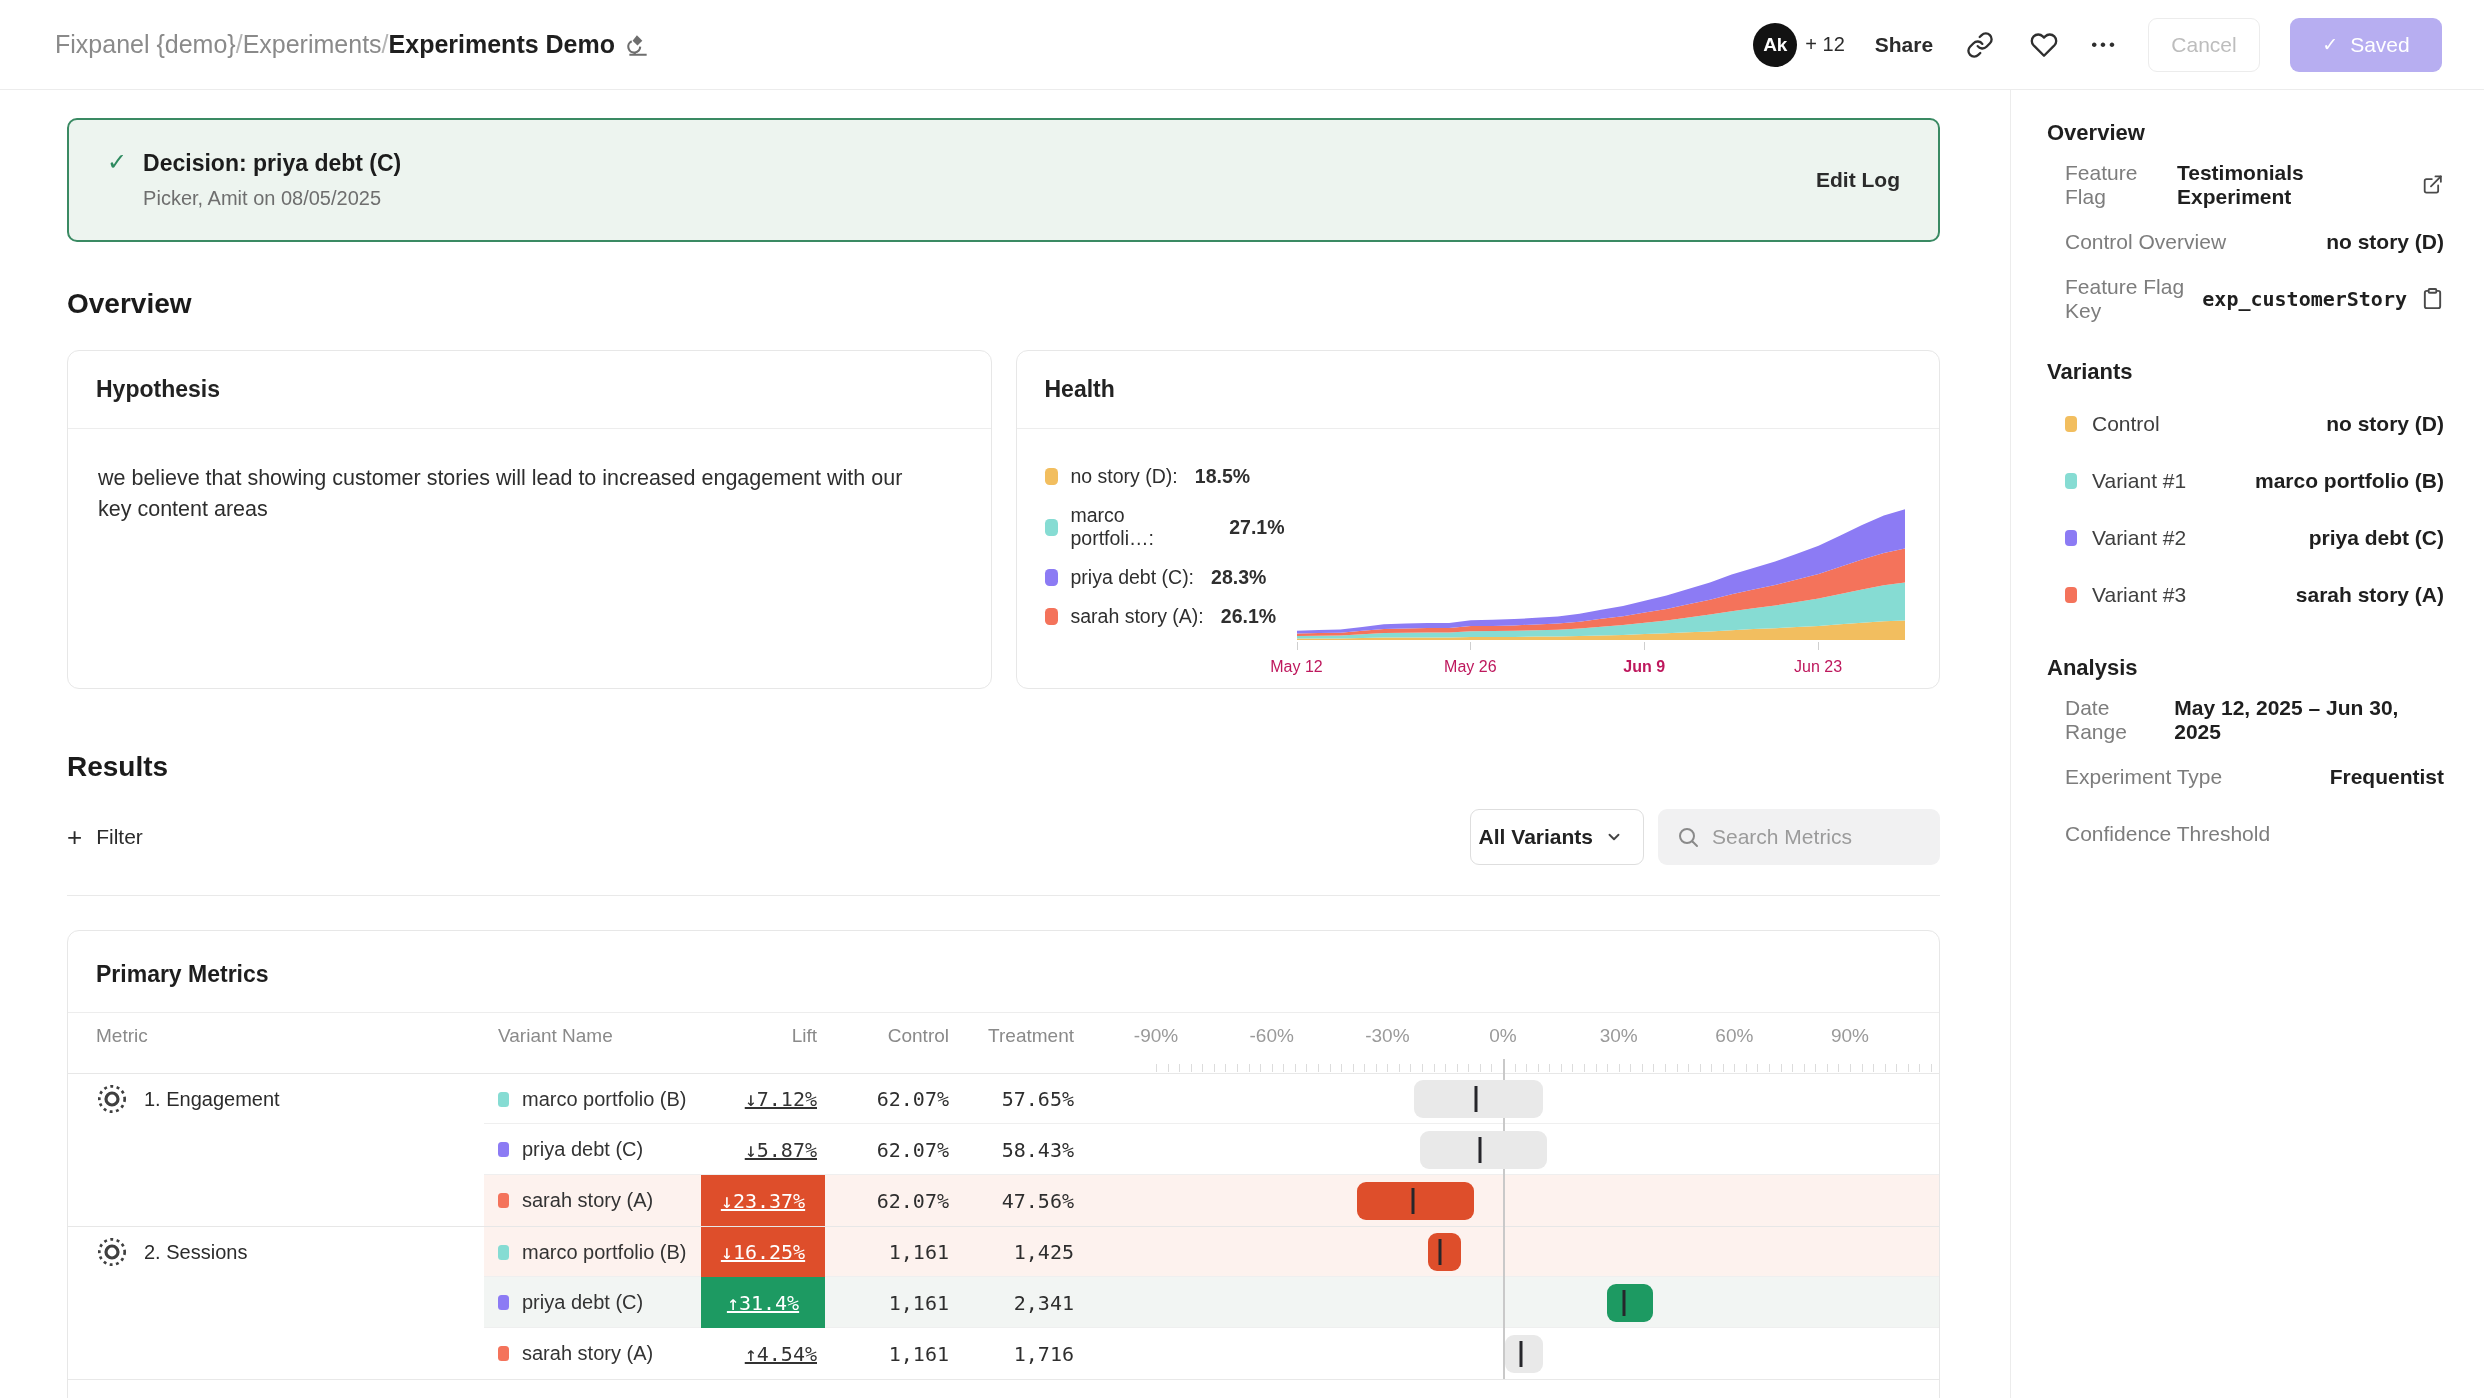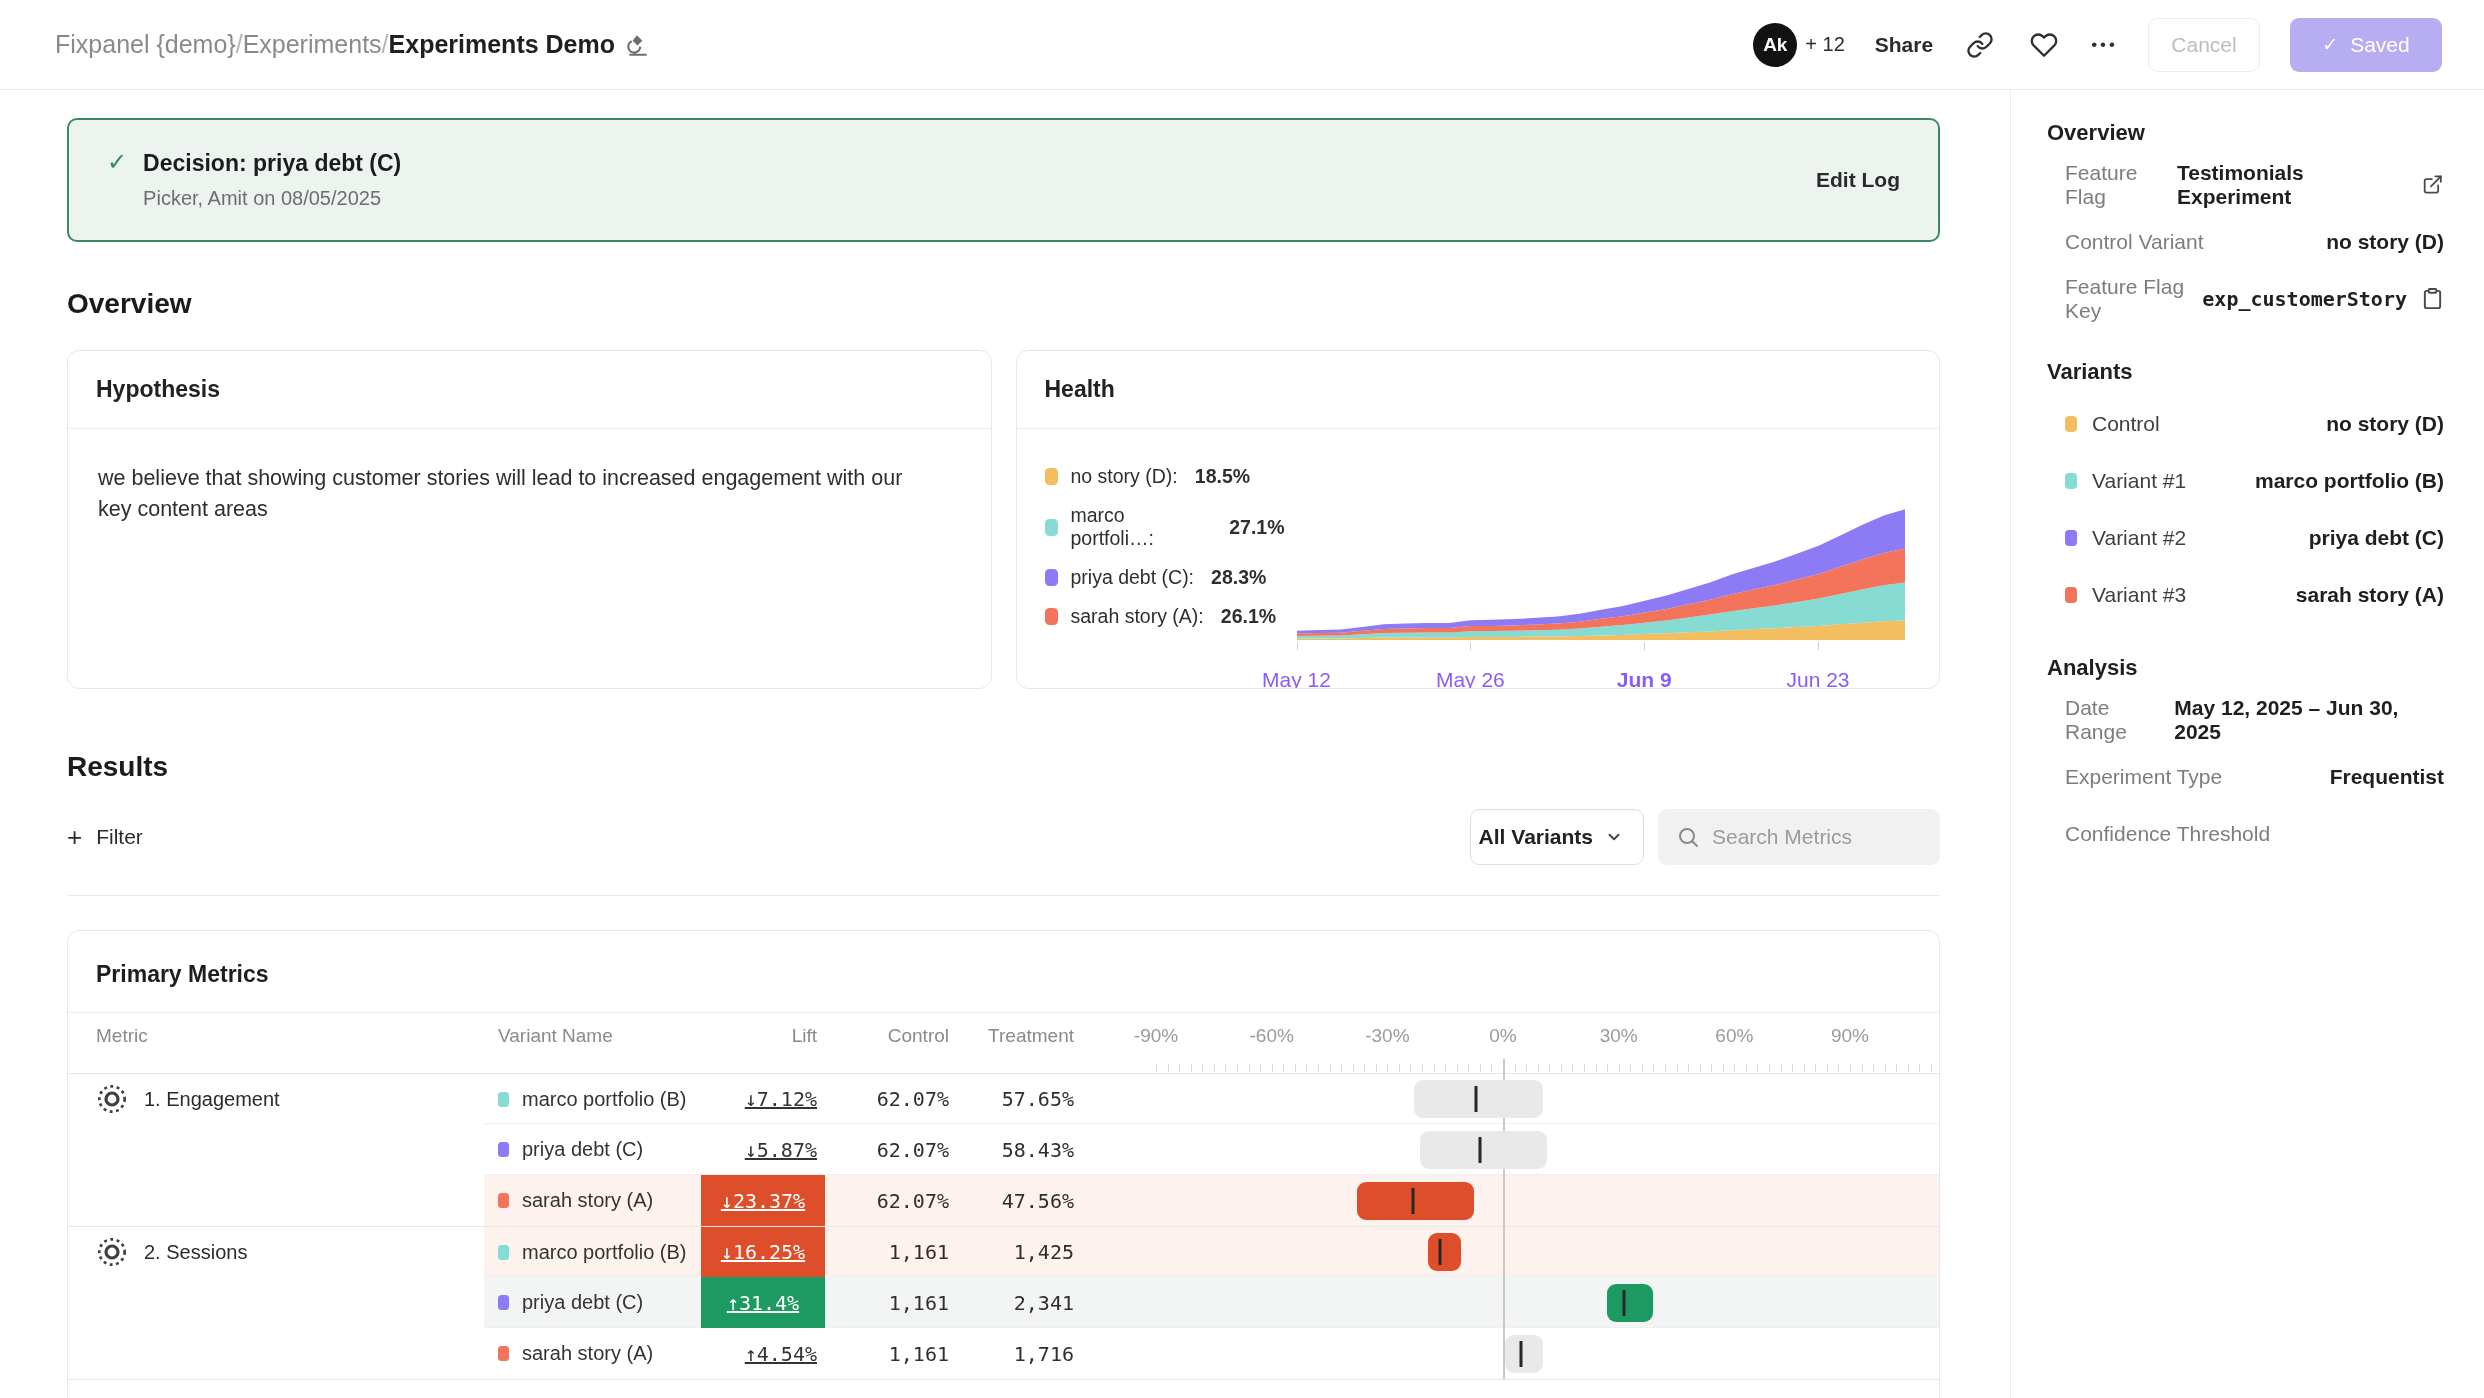--- a/index.html
+++ b/index.html
@@ -54,21 +54,21 @@
   .hypo-body { padding:34px 30px; font-size:21.5px; line-height:1.45; color:#2e2e2e; max-width:880px; }
   .health-body { display:flex; height:261px; }
   .legend { width:268px; padding:36px 0 0 28px; display:flex; flex-direction:column; gap:16px; }
   .legend-item { display:flex; align-items:center; gap:13px; font-size:19.5px; color:#2f2f2f; }
   .legend-swatch { width:13px; height:17px; border-radius:4.5px; flex:none; }
   .legend-val { font-weight:700; margin-left:4px; }
   .health-chart { flex:1; display:flex; flex-direction:column; justify-content:flex-end; padding:0 34px 14px 12px; }
   #health-svg { width:100%; height:136px; display:block; }
   .hx-row { position:relative; height:34px; margin-top:2px; }
   .hx-tick { position:absolute; top:0; width:1px; height:8px; background:#cfcfcf; }
-  .hx-label { position:absolute; top:26px; transform:translateX(-50%); font-size:21px; color:#8b5cf6; white-space:nowrap; }
+  .hx-label { position:absolute; top:16px; transform:translateX(-50%); font-size:16px; color:#be185d; white-space:nowrap; }
 
   
   .toolbar { margin-top:26px; display:flex; align-items:center; }
   .filter-btn { display:flex; align-items:center; gap:14px; font-size:21px; font-weight:500; color:#2b2b2b; cursor:pointer; }
   .plus { font-size:26px; font-weight:400; color:#2b2b2b; line-height:1; }
   .toolbar-right { margin-left:auto; display:flex; gap:14px; }
   .dd-btn { height:56px; padding:0 20px 0 8px; border:1px solid #dedede; border-radius:9px; background:#fff;
     display:flex; align-items:center; gap:12px; font-size:21px; font-weight:600; color:#222; cursor:pointer; }
   .dd-btn svg { width:18px; height:18px; color:#444; }
   .search-box { height:56px; width:282px; background:#f1f1f2; border-radius:9px; display:flex; align-items:center;
@@ -497,21 +497,21 @@
         <span class="side-value">
           <span>Testimonials Experiment</span>
           <svg viewBox="0 0 24 24" fill="none" stroke="currentColor" stroke-width="2" stroke-linecap="round" stroke-linejoin="round">
             <path d="M18 13v6a2 2 0 0 1-2 2H5a2 2 0 0 1-2-2V8a2 2 0 0 1 2-2h6"></path>
               <polyline points="15 3 21 3 21 9"></polyline>
               <line x1="10" y1="14" x2="21" y2="3"></line>
           </svg>
         </span>
       </div>
       <div class="side-row">
-        <span class="side-label">Control Variant</span>
+        <span class="side-label">Control Overview</span>
         <span class="side-value">
             <span>no story (D)</span>
           </span>
       </div>
       <div class="side-row">
         <span class="side-label">Feature Flag Key</span>
         <span class="side-value num" style="font-size:20px">
           <span>exp_customerStory</span>
           <svg viewBox="0 0 24 24" fill="none" stroke="currentColor" stroke-width="2" stroke-linejoin="round">
             <rect x="8" y="2" width="8" height="4" rx="1"></rect>

